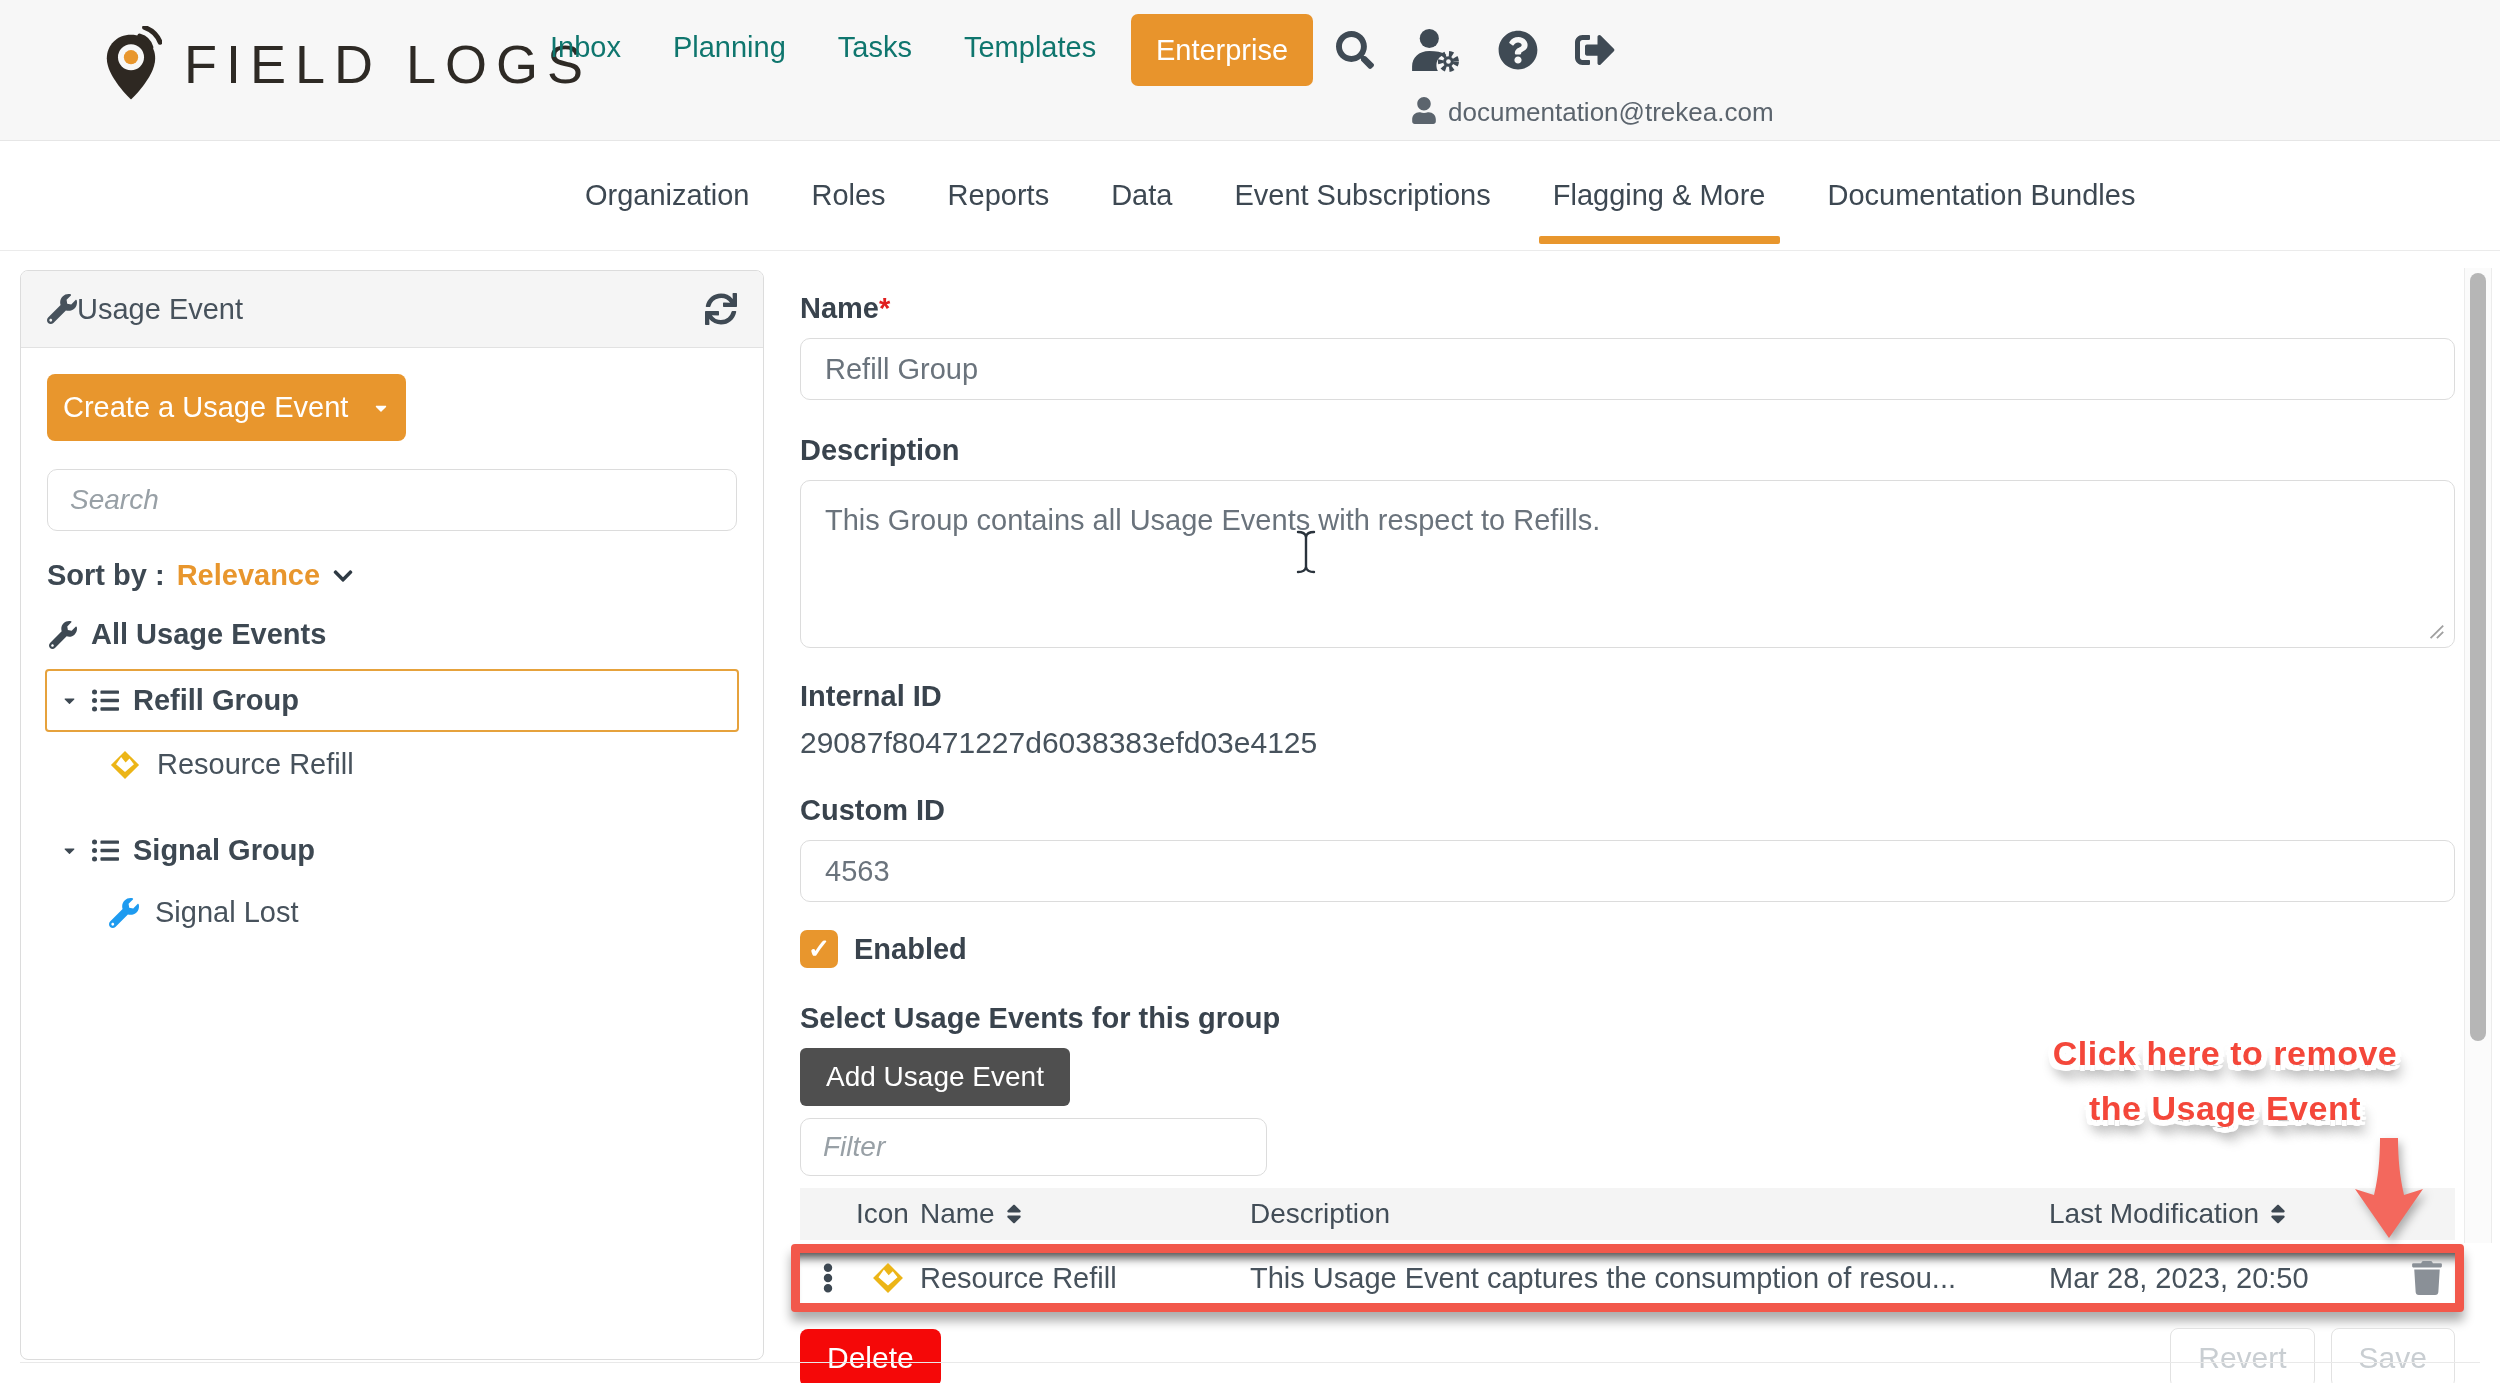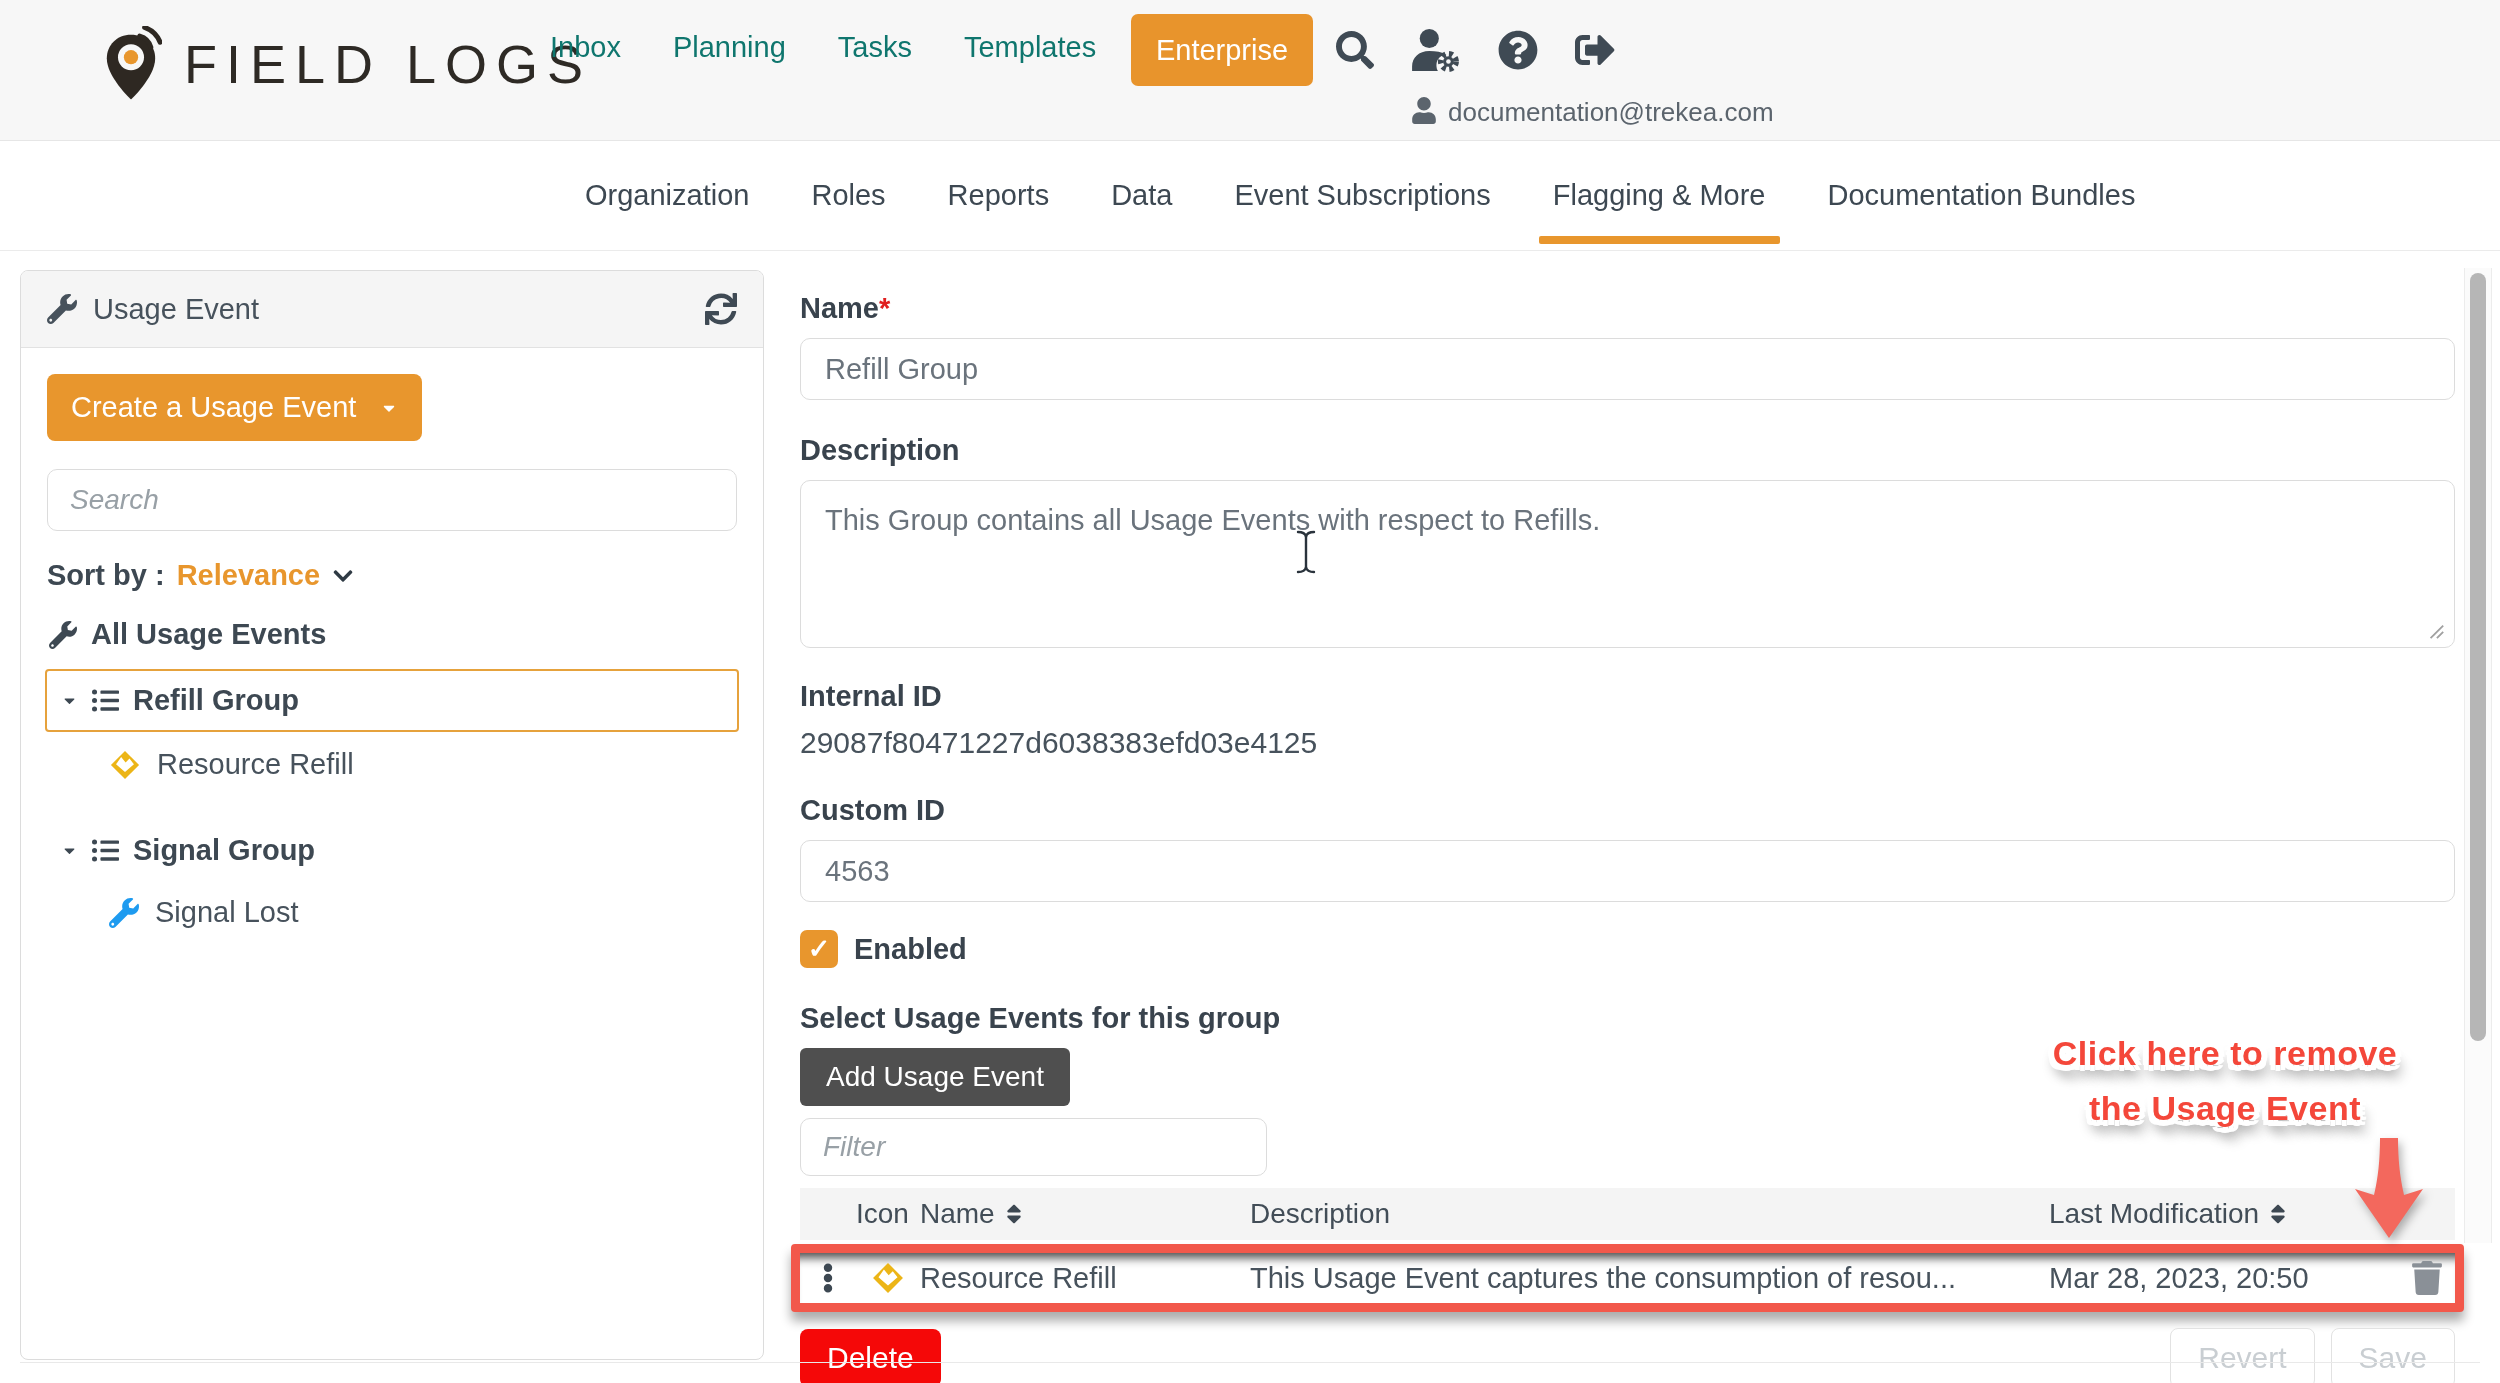--- a/index.html
+++ b/index.html
@@ -21,26 +21,26 @@
   .user-email{position:absolute;left:1412px;top:97px;display:flex;align-items:flex-start;gap:12px;color:#5b646d;font-size:26px;}
 
   
   .tabbar{position:absolute;left:0;top:141px;width:2500px;height:109px;background:#fff;border-bottom:1px solid #ebebeb;}
   .tabs{position:absolute;left:585px;top:0;height:109px;display:flex;gap:62px;}
   .tab{height:100%;display:flex;align-items:center;font-size:29px;color:#3d4852;position:relative;cursor:pointer;white-space:nowrap;}
   .tab.active::after{content:"";position:absolute;left:-14px;right:-14px;bottom:6px;height:8px;background:#e8962d;border-radius:2px;}
 
   
   .sidebar{position:absolute;left:20px;top:270px;width:742px;height:1088px;background:#fff;border:1px solid #dcdcdc;border-radius:8px;overflow:hidden;}
-  .sidebar-header{height:76px;background:#f5f5f5;border-bottom:1px solid #e2e2e2;display:flex;align-items:center;padding:0 26px;gap:16px;}
+  .sidebar-header{height:76px;background:#f5f5f5;border-bottom:1px solid #e2e2e2;display:flex;align-items:center;padding:0 26px;gap:0;}
   .sidebar-title{font-size:29px;color:#47525c;}
   .sidebar-header .spacer{flex:1;}
   .sidebar-body{padding:26px 26px 0 26px;}
   .create-btn{display:inline-flex;align-items:center;gap:24px;background:#e8962d;color:#fff;font-size:29px;
-    padding:17px 24px;border-radius:8px;cursor:pointer;margin-bottom:28px;}
+    padding:17px 16px;border-radius:8px;cursor:pointer;margin-bottom:28px;}
   .search-input{width:100%;box-sizing:border-box;height:62px;border:1px solid #dcdcdc;border-radius:10px;
     font-size:28px;padding:0 22px;color:#6a737c;outline:none;font-family:"Liberation Sans",sans-serif;margin-bottom:28px;}
   .search-input::placeholder{color:#98a0a6;font-style:italic;}
   .sort-row{display:flex;align-items:center;gap:12px;font-size:29px;margin-bottom:26px;}
   .sort-label{color:#3d4852;font-weight:600;}
   .sort-value{color:#e8962d;font-weight:600;cursor:pointer;}
   .all-events{display:flex;align-items:center;gap:14px;font-size:29px;font-weight:700;color:#3d4852;margin:0 0 18px 2px;cursor:pointer;}
   .tree-group{display:flex;align-items:center;gap:14px;font-size:29px;font-weight:700;color:#3d4852;
     padding:13px 14px;border-radius:4px;cursor:pointer;}
   .tree-group.selected{border:2px solid #e6a23c;margin-left:-2px;margin-right:-2px;}

